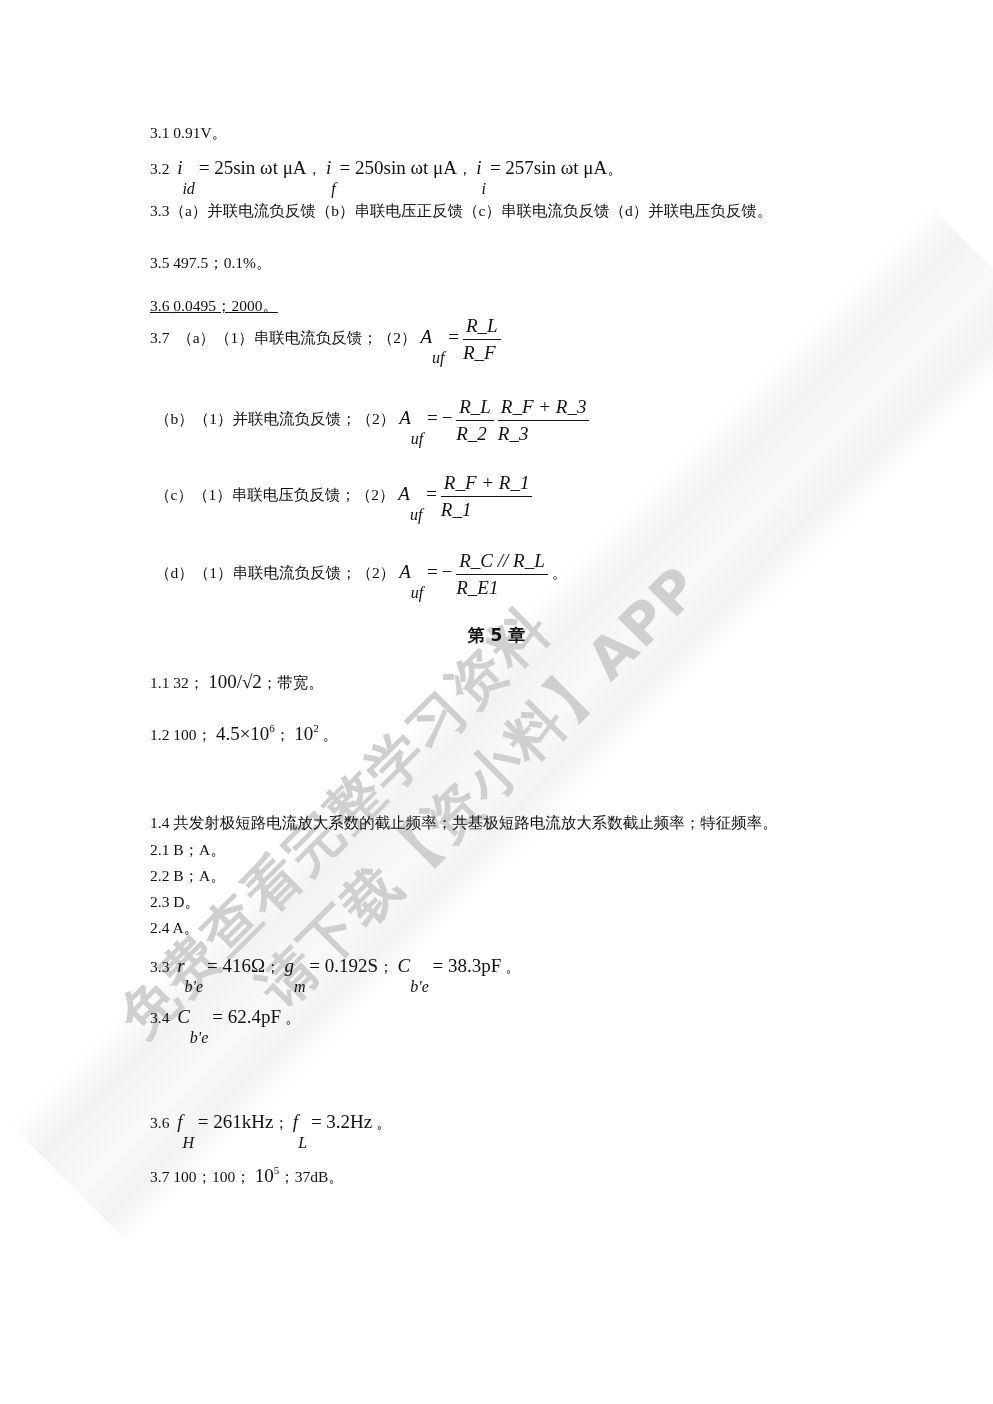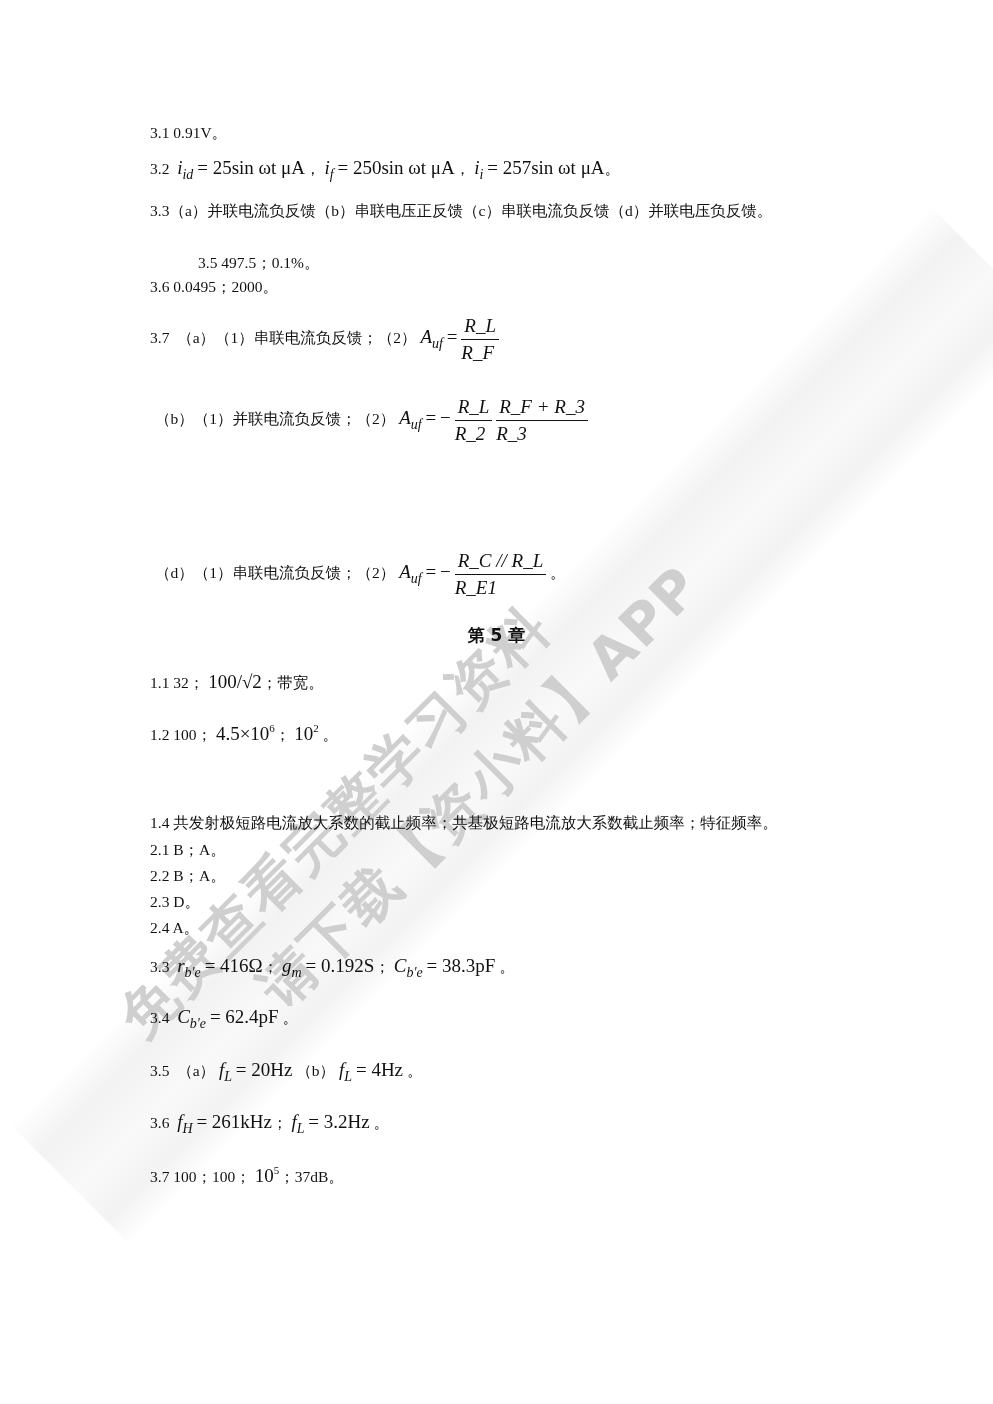--- a/index.html
+++ b/index.html
@@ -27,21 +27,21 @@
     .wm-line.l1 { left: 130px; top: 990px; font-size: 56px; }
     .wm-line.l2 { left: 270px; top: 960px; font-size: 56px; }
 
     .line {
       position: absolute; left: 150px; white-space: nowrap;
       font-size: 15.5px; line-height: 20px; z-index: 1;
     }
     .line.cjk { font-family: "Liberation Serif", "DejaVu Serif", serif; }
     .m { font-family: "Liberation Serif", "DejaVu Serif", serif; font-style: italic; font-size: 19px; }
     .n { font-family: "Liberation Serif", serif; font-size: 19px; }
-    .sub { font-size: 14px; font-style: italic; position: relative; top: 5px; }
+    .sub { font-size: 16px; font-style: italic; position: relative; top: 20px; }
     .sup { font-size: 11px; position: relative; top: -8px; }
     .frac {
       display: inline-block; vertical-align: middle; text-align: left;
       font-family: "Liberation Serif", serif; font-style: italic; font-size: 19px;
     }
     .frac .num { display: block; padding: 0 3px 2px 3px; border-bottom: 1px solid #111; line-height: 22px; }
     .frac .den { display: block; padding-top: 2px; line-height: 22px; }
     .heading {
       position: absolute; left: 0; width: 993px; text-align: center; top: 624px;
       font-family: "DejaVu Sans", sans-serif; font-weight: bold; font-size: 17px; z-index: 1;
@@ -67,25 +67,25 @@
     <span class="n">= 25sin ωt μA</span><span>，</span>
     <span class="m">i</span><span class="sub">f</span>
     <span class="n">= 250sin ωt μA</span><span>，</span>
     <span class="m">i</span><span class="sub">i</span>
     <span class="n">= 257sin ωt μA</span><span>。</span>
   </div>
 
   <div class="line cjk" style="top:201px;">
     <span>3.3</span><span>（a）并联电流负反馈（b）串联电压正反馈（c）串联电流负反馈（d）并联电压负反馈。</span>
   </div>
-  <div class="line" style="top:253px;margin-left:48px;">
+  <div class="line" style="top:253px;">
     <span>3.5</span>
     <span>497.5；0.1%。</span>
   </div>
-  <div class="line" style="top:277px;">
+  <div class="line" style="top:296px;text-decoration:underline;">
     <span>3.6</span>
     <span>0.0495；2000。</span>
   </div>
 
   <div class="line" style="top:315px;">
     <span>3.7</span>&nbsp;
     <span>（a）（1）串联电流负反馈；（2）</span>
     <span class="m">A</span><span class="sub">uf</span>
     <span class="n">=</span>
     <span class="frac">
@@ -102,20 +102,29 @@
     <span class="frac">
       <span class="num">R_L</span>
       <span class="den">R_2</span>
     </span>
     <span class="frac">
       <span class="num">R_F + R_3</span>
       <span class="den">R_3</span>
     </span>
   </div>
 
+  <div class="line" style="top:472px; left:155px;">
+    <span>（c）（1）串联电压负反馈；（2）</span>
+    <span class="m">A</span><span class="sub">uf</span>
+    <span class="n">=</span>
+    <span class="frac">
+      <span class="num">R_F + R_1</span>
+      <span class="den">R_1</span>
+    </span>
+  </div>
 
   <div class="line" style="top:550px; left:155px;">
     <span>（d）（1）串联电流负反馈；（2）</span>
     <span class="m">A</span><span class="sub">uf</span>
     <span class="n">=</span>
     <span class="n">−</span>
     <span class="frac">
       <span class="num">R_C // R_L</span>
       <span class="den">R_E1</span>
     </span>
@@ -172,30 +181,20 @@
     <span>。</span>
   </div>
 
   <div class="line" style="top:1007px;">
     <span>3.4</span>&nbsp;
     <span class="m">C</span><span class="sub">b'e</span>
     <span class="n">= 62.4pF</span>
     <span>。</span>
   </div>
 
-  <div class="line" style="top:1060px;">
-    <span>3.5</span>&nbsp;
-    <span>（a）</span>
-    <span class="m">f</span><span class="sub">L</span>
-    <span class="n">= 20Hz</span>
-    <span>（b）</span>
-    <span class="m">f</span><span class="sub">L</span>
-    <span class="n">= 4Hz</span>
-    <span>。</span>
-  </div>
 
   <div class="line" style="top:1112px;">
     <span>3.6</span>&nbsp;
     <span class="m">f</span><span class="sub">H</span>
     <span class="n">= 261kHz</span><span>；</span>
     <span class="m">f</span><span class="sub">L</span>
     <span class="n">= 3.2Hz</span>
     <span>。</span>
   </div>
 

